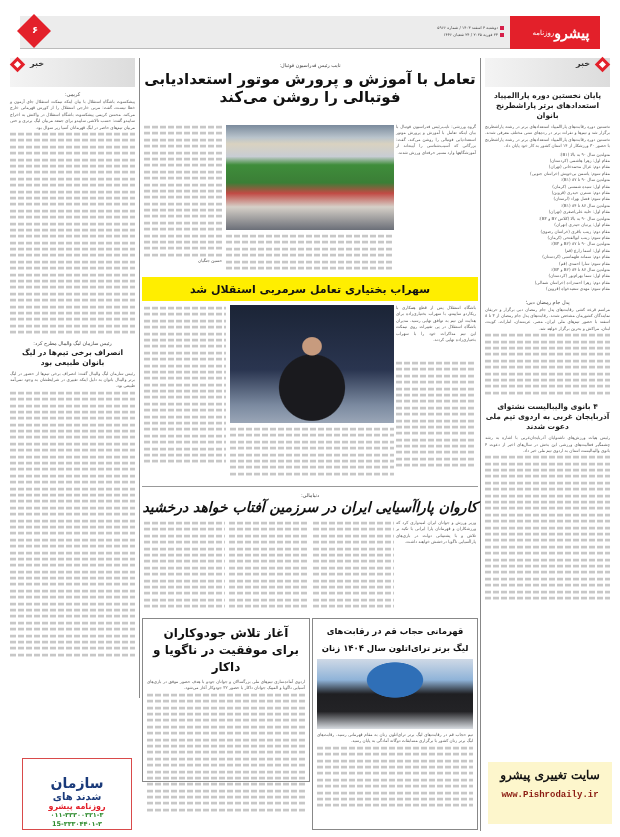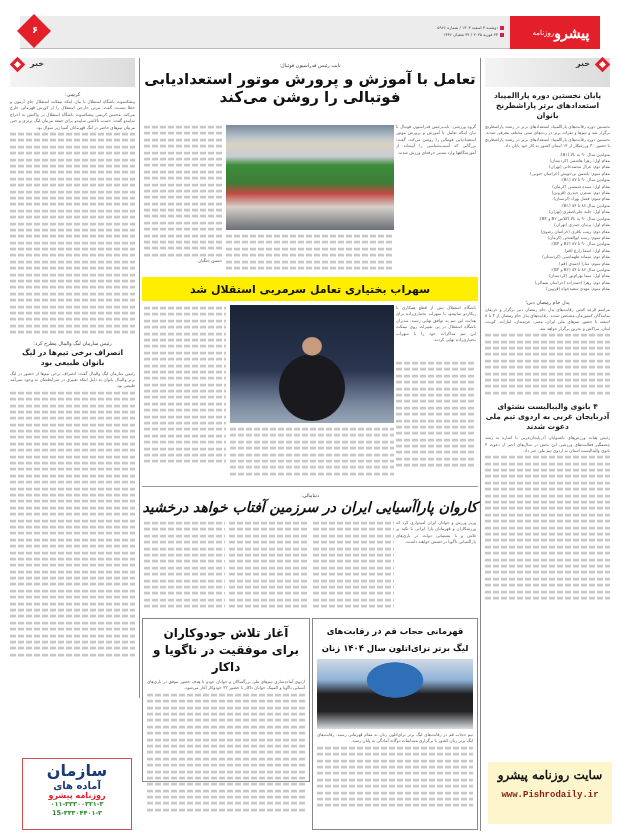--- a/index.html
+++ b/index.html
@@ -50,21 +50,21 @@
 
   .caption { font-size: 4.2px; line-height: 6.4px; color: #444; }
 
   .h2 { position: absolute; left: 142px; width: 336px; text-align: center; font-size: 14px; font-weight: bold; color: #111; }
   .rule { position: absolute; height: 1px; background: #999; }
 
   .box { position: absolute; border: 1px solid #888; }
   .box-title { text-align: center; font-weight: bold; color: #111; }
 
   .ad-box { position: absolute; left: 22px; top: 758px; width: 110px; height: 72px; border: 1px solid #d94a4a; text-align: center; }
-  .ad-box .t1 { font-size: 16px; font-weight: bold; color: #1a3a7a; margin-top: 2px; }
+  .ad-box .t1 { font-size: 14px; font-weight: bold; color: #1a3a7a; margin-top: 16px; }
   .ad-box .t2 { font-size: 10px; font-weight: bold; color: #1a3a7a; }
   .ad-box .t3 { font-size: 8px; font-weight: bold; color: #e3202a; margin-top: 0; }
   .ad-box .ph { font-size: 6.5px; color: #2e8b2e; font-weight: bold; direction: ltr; line-height: 9px; }
 
   .site-box { position: absolute; right: 8px; top: 762px; width: 124px; height: 62px; background: #fdf6cc; text-align: center; }
   .site-box .t1 { font-size: 12px; font-weight: bold; color: #111; margin-top: 6px; font-family: "DejaVu Serif", serif; }
   .site-box .t2 { font-size: 9px; font-weight: bold; color: #8a1a10; direction: ltr; margin-top: 8px; font-family: Liberation Mono, monospace; }
 </style>
 </head>
 <body>
@@ -148,21 +148,21 @@
       <div class="filler"></div>
       <div class="filler"></div>
       <div class="filler"></div>
       <div class="filler"></div>
       <div class="filler"></div>
       <div class="filler"></div>
       <div class="filler"></div>
   </div>
 
   <div class="site-box">
-    <div class="t1">سایت روزنامه پیشرو</div>
+    <div class="t1">سایت تغییری پیشرو</div>
     <div class="t2">www.Pishrodaily.ir</div>
   </div>
 
   <div class="col col-left">
     <div class="khabar-bar">
       <span class="diamond"></span>
       <span class="lbl">خبر</span>
     </div>
     <div class="kicker">کریمی:</div>
     <div class="body-text">پیشکسوت باشگاه استقلال با بیان اینکه نیمکت استقلال جای آزمون و خطا نیست، گفت: مربی خارجی استقلال را از کورس قهرمانی خارج می‌کند. محسن کریمی پیشکسوت باشگاه استقلال در واکنش به اخراج سایبدو گفت: حسب تالاشی ساپیدو برای جمعه مربیان لیگ برتری و حتی مربیان تیم‌های حاضر در لیگ قهرمانان آسیا زیر سوال بود.</div>
@@ -240,21 +240,21 @@
       <div class="filler"></div>
       <div class="filler"></div>
       <div class="filler"></div>
       <div class="filler"></div>
       <div class="filler"></div>
       <div class="filler"></div>
   </div>
 
   <div class="ad-box">
     <div class="t1">سازمان</div>
-    <div class="t2">آماده های</div>
+    <div class="t2">شدند های</div>
     <div class="t3">روزنامه پیشرو</div>
     <div class="ph">۰۱۱-۳۳۳۰۰۳۲۱-۳</div>
     <div class="ph">15-۳۳۳۰۴۴۰۱-۳</div>
   </div>
 
   <div class="col col-center" style="height:218px;">
     <div class="main-kicker">نایب رئیس فدراسیون فوتبال:</div>
     <div class="main-headline">تعامل با آموزش و پرورش موتور استعدادیابی فوتبالی را روشن می‌کند</div>
   </div>
   <div class="body-text" style="position:absolute; left:396px; top:124px; width:80px;">گروه ورزشی: نایب‌رئیس فدراسیون فوتبال با بیان اینکه تعامل با آموزش و پرورش موتور استعدادیابی فوتبالی را روشن می‌کند، گفت: بزرگانی که آسیب‌شناسی را آیینه‌اند از آموزشگاهها وارد مسیر حرفه‌ای ورزش شدند.</div>

